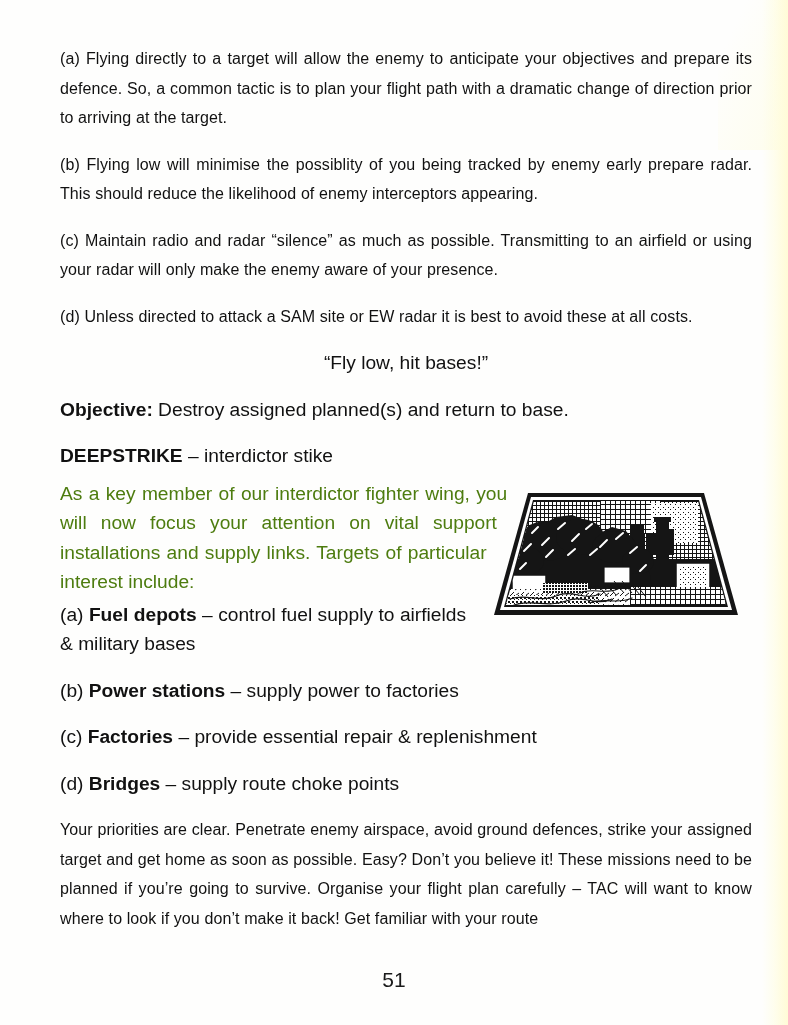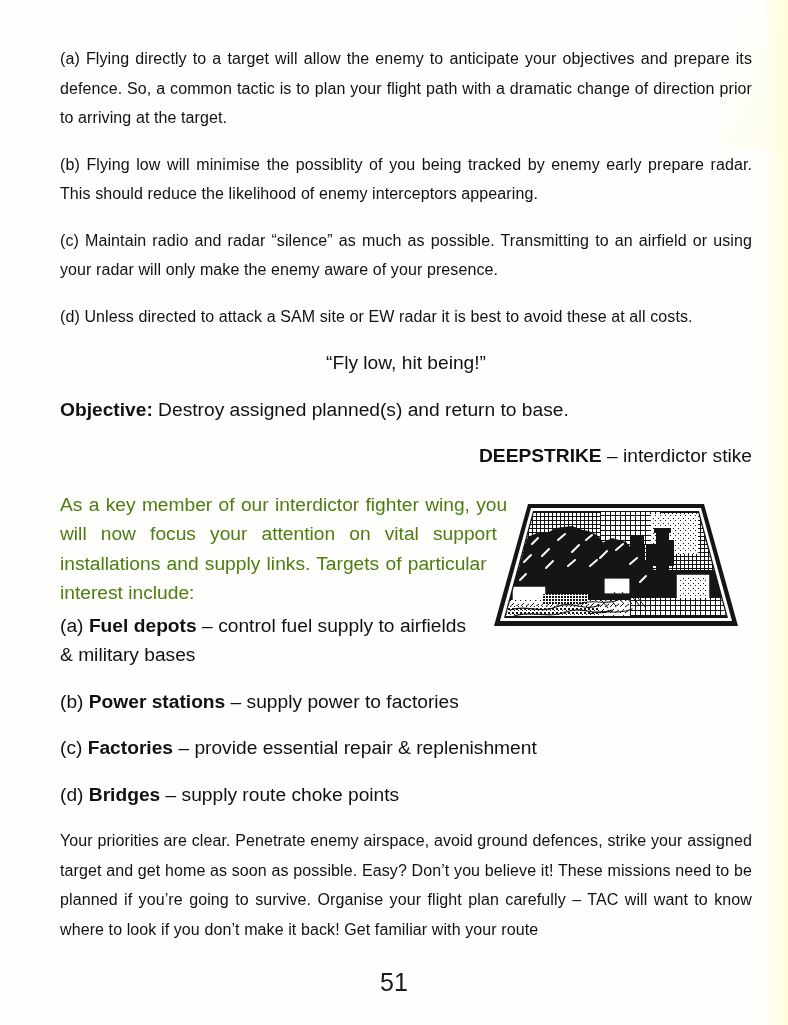--- a/index.html
+++ b/index.html
@@ -71,21 +71,21 @@
   }
 
   .objective-line,
   .heading-line {
     margin: 0 0 17px 0;
     font-size: 19.2px;
     line-height: 29.5px;
     color: #111111;
     text-align: left;
   }
-  .heading-line { margin-bottom: 19px; text-align: right; }
+  .heading-line { margin-bottom: 8px; }
 
   b, .bold { font-weight: bold; }
 
   
   .figure {
     float: right;
     width: 272px;
     height: 132px;
     margin: 10px 0 6px 14px;
     shape-outside: polygon(0 100%, 18% 0, 82% 0, 100% 100%);
@@ -109,21 +109,21 @@
     color: #4d7c0f;
     text-align: justify;
   }
 
   .page-number {
     position: absolute;
     left: 0;
     right: 0;
     top: 968px;
     text-align: center;
-    font-size: 25px;
+    font-size: 21px;
     color: #1a1a1a;
   }
 
   .clearfix::after { content: ""; display: block; clear: both; }
 </style>
 </head>
 <body>
 
 <div class="page">
 
@@ -133,21 +133,21 @@
   <div class="content">
 
     <p class="body-text">(a) Flying directly to a target will allow the enemy to anticipate your objectives and prepare its defence. So, a common tactic is to plan your flight path with a dramatic change of direction prior to arriving at the target.</p>
 
     <p class="body-text">(b) Flying low will minimise the possiblity of you being tracked by enemy early prepare radar. This should reduce the likelihood of enemy interceptors appearing.</p>
 
     <p class="body-text">(c) Maintain radio and radar “silence” as much as possible. Transmitting to an airfield or using your radar will only make the enemy aware of your presence.</p>
 
     <p class="body-text">(d) Unless directed to attack a SAM site or EW radar it is best to avoid these at all costs.</p>
 
-    <p class="centered-quote">“Fly low, hit being!”</p>
+    <p class="centered-quote">“Fly low, hit bases!”</p>
 
     <p class="objective-line"><b>Objective:</b><span> Destroy assigned planned(s) and return to base.</span></p>
 
     <p class="heading-line"><b>DEEPSTRIKE</b><span> – interdictor stike</span></p>
 
     <div class="clearfix">
 
       <div class="figure">
         <svg width="272" height="132" viewBox="0 0 272 132">
           <defs>

